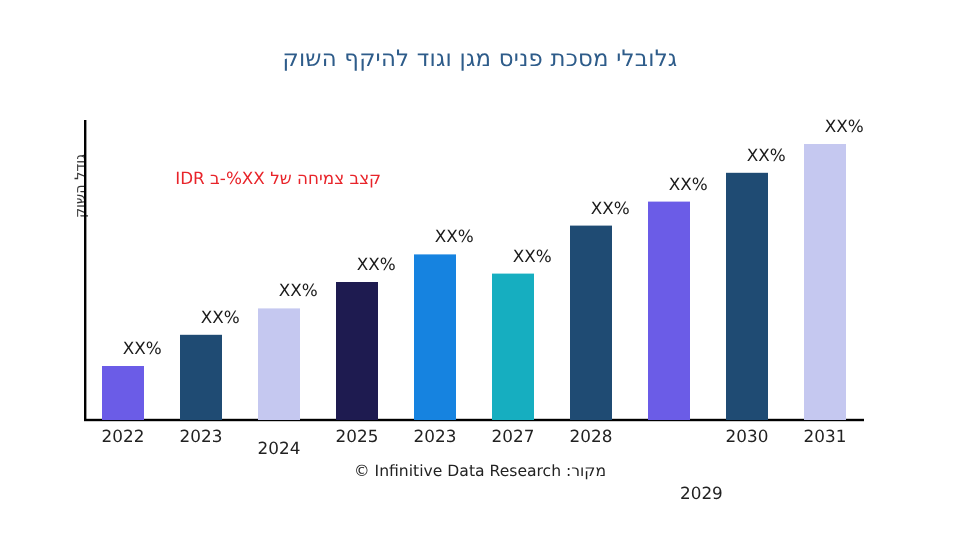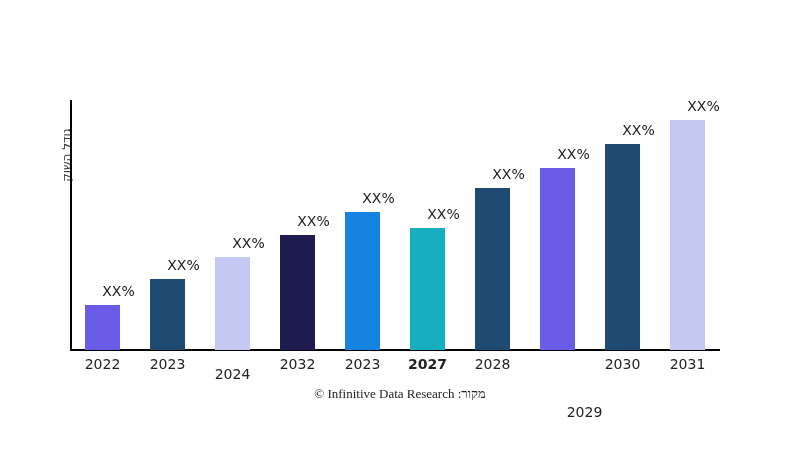--- a/index.html
+++ b/index.html
@@ -131,29 +131,30 @@
     position: absolute;
     left: 0;
     top: 386px;
     width: 800px;
     text-align: center;
     direction: rtl;
     unicode-bidi: plaintext;
     font-size: 13px;
     color: #222222;
     white-space: nowrap;
-    font-family: Liberation Serif, serif;
   }
 </style>
 </head>
 <body>
 
 <div id="chart-root">
 
-
+  <div class="chart-title">גלובלי מסכת פניס מגן וגוד להיקף השוק</div>
+
+  <div class="cagr-note">קצב צמיחה של XX%-ב IDR</div>
 
   <div class="y-axis-label">גודל השוק</div>
 
   <div class="axis-y"></div>
   <div class="axis-x"></div>
 
   <div class="plot-area" id="plot-area">
       <div class="bar-slot" style="left: 0px; width: 65px;">
         <div class="bar" style="height: 45px; background: rgb(107, 92, 231); left: 15px;"></div>
         <div class="bar-value" style="bottom: 51px; width: 65px;">XX%</div>
@@ -192,23 +193,23 @@
       </div>
       <div class="bar-slot" style="left: 585px; width: 65px;">
         <div class="bar" style="height: 230px; background: rgb(197, 200, 240); left: 15px;"></div>
         <div class="bar-value" style="bottom: 236px; width: 65px;">XX%</div>
       </div>
     </div>
   <div id="tick-layer">
       <div class="x-tick" style="left: 70px; width: 65px;">2022</div>
       <div class="x-tick" style="left: 135px; width: 65px;">2023</div>
       <div class="x-tick" style="left: 200px; width: 65px; margin-top: 10px;">2024</div>
-      <div class="x-tick" style="left: 265px; width: 65px;">2032</div>
+      <div class="x-tick" style="left: 265px; width: 65px;">2025</div>
       <div class="x-tick" style="left: 330px; width: 65px;">2023</div>
-      <div class="x-tick" style="left: 395px; width: 65px; font-weight: bold;">2027</div>
+      <div class="x-tick" style="left: 395px; width: 65px;">2027</div>
       <div class="x-tick" style="left: 460px; width: 65px;">2028</div>
       <div class="x-tick" style="left: 552px; width: 65px; margin-top: 48px;">2029</div>
       <div class="x-tick" style="left: 590px; width: 65px;">2030</div>
       <div class="x-tick" style="left: 655px; width: 65px;">2031</div>
     </div>
 
   <div class="chart-source">מקור: Infinitive Data Research ©</div>
 
 </div>
 

